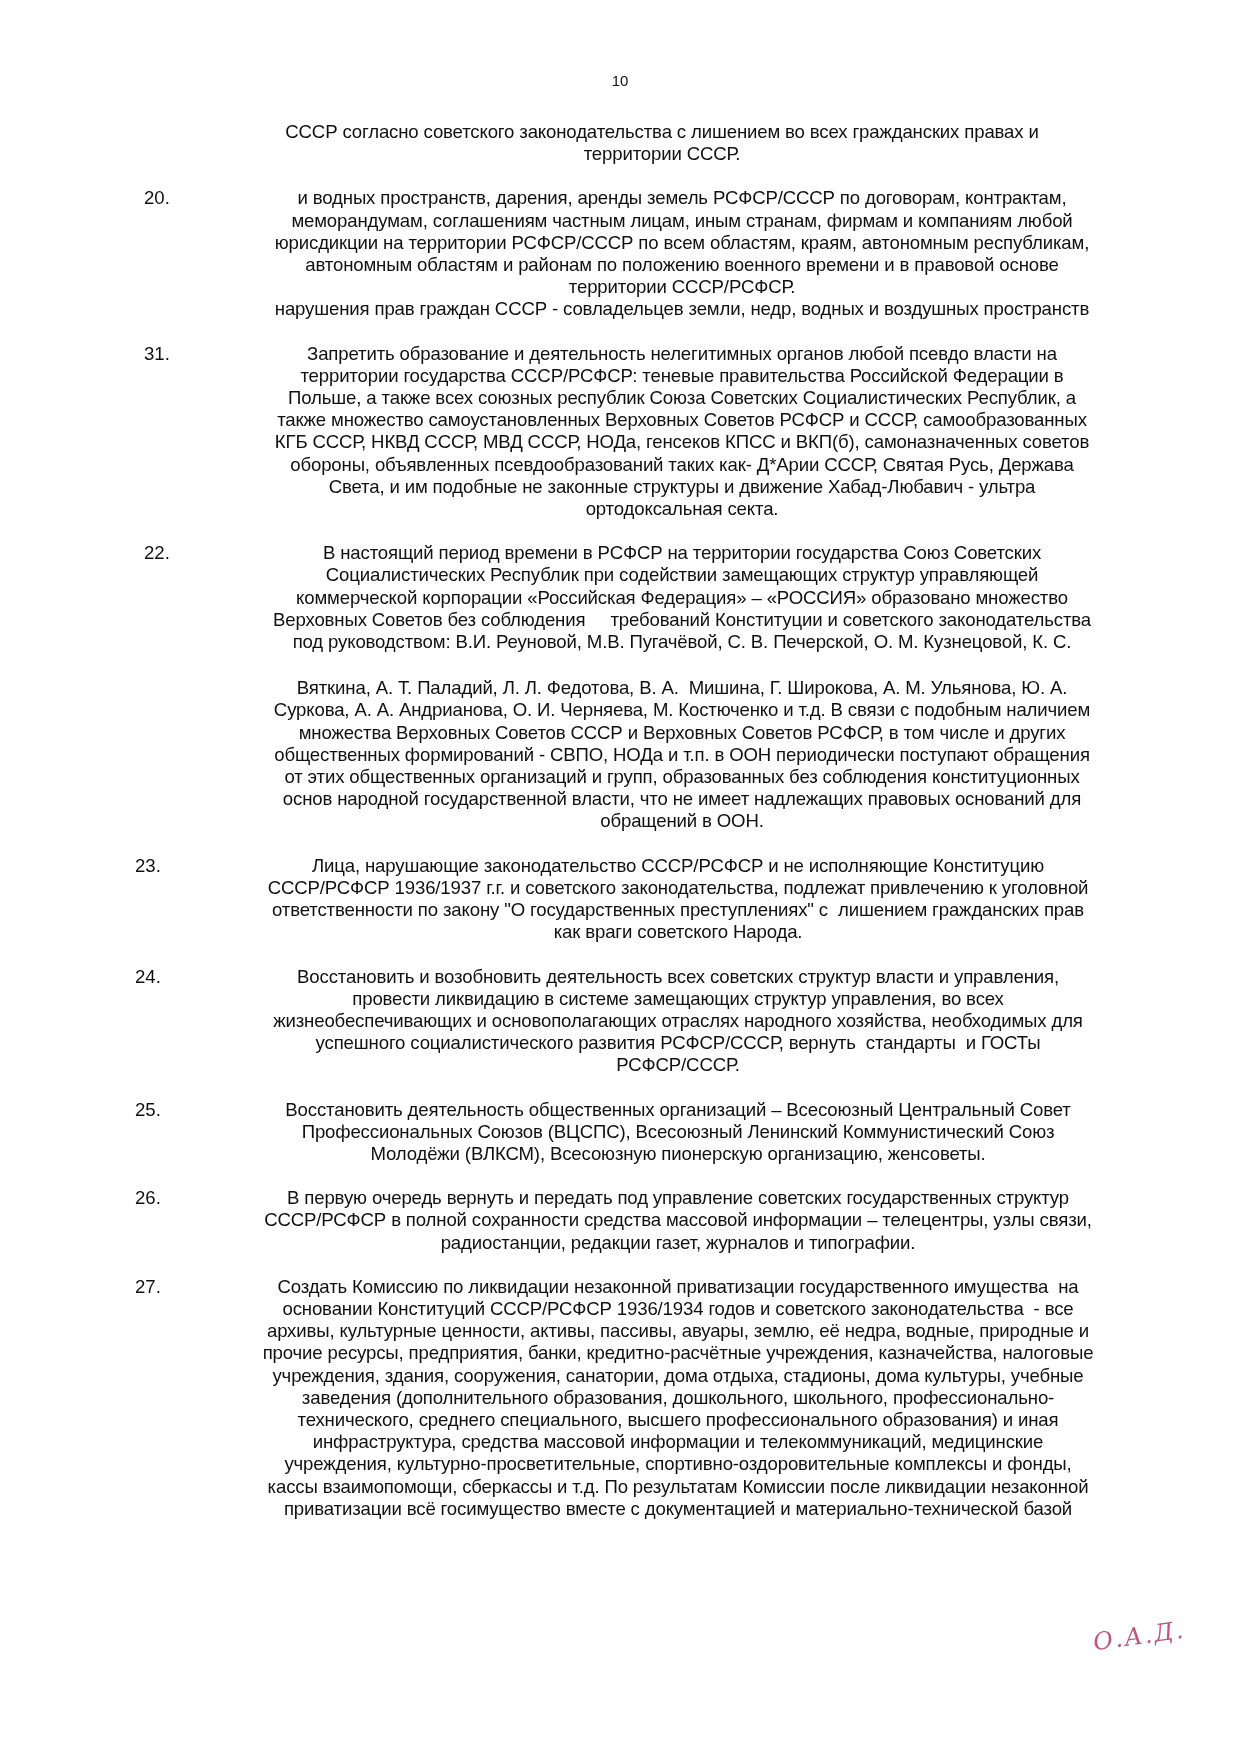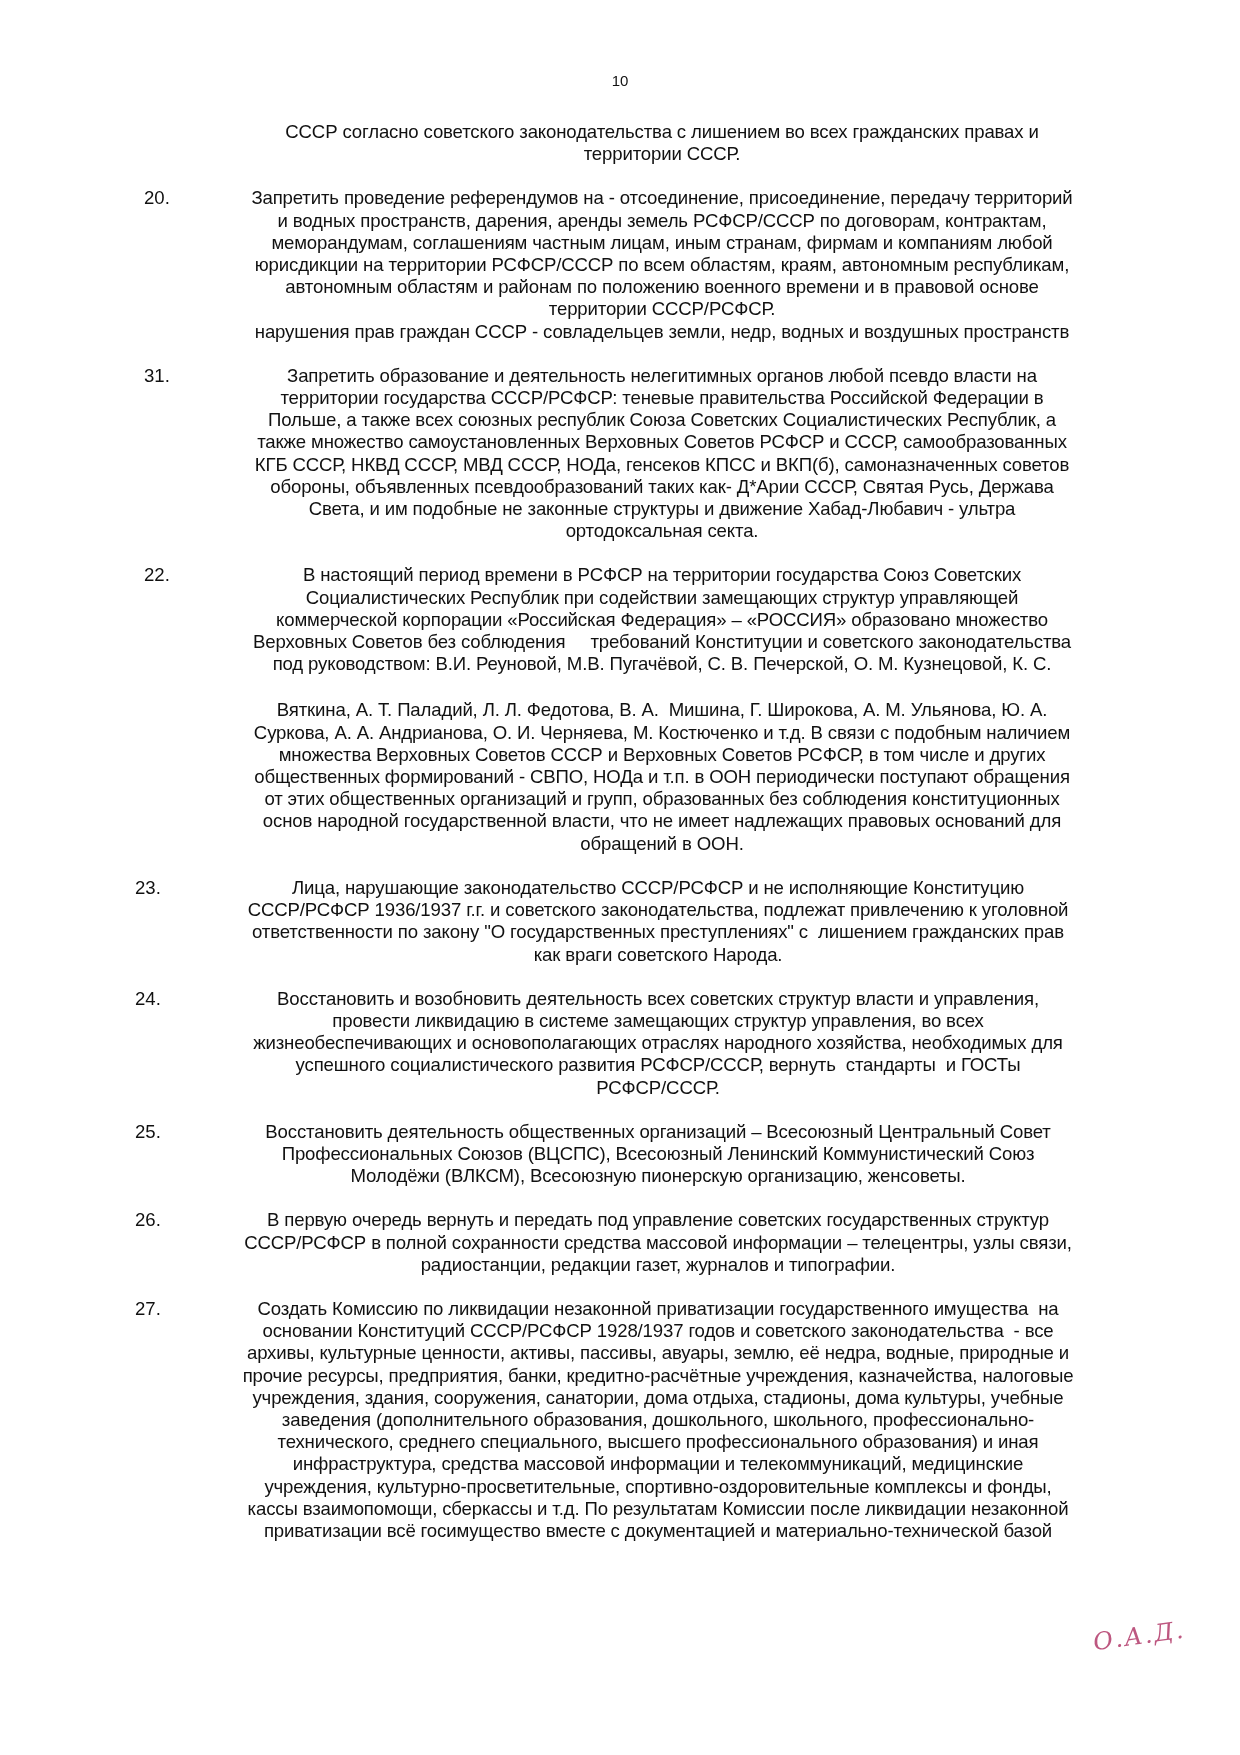--- a/index.html
+++ b/index.html
@@ -37,20 +37,21 @@
       letter-spacing: -0.15px;
     }
     .intro {
       margin-left: 187px;
       width: 950px;
       margin-bottom: 22px;
     }
     .item {
       position: relative;
       margin-bottom: 22px;
+      padding-left: 20px;
     }
     .item .num {
       position: absolute;
       top: 0;
       font-size: 18.6px;
       line-height: 22.2px;
     }
     .item .text {
       font-size: 18.6px;
       line-height: 22.2px;
@@ -82,21 +83,20 @@
 
 <div class="content">
   <div class="para intro">
     <span class="line">СССР согласно советского законодательства с лишением во всех гражданских правах и</span>
     <span class="line">территории СССР.</span>
   </div>
 
   <div class="item indent-a">
     <span class="num">20.</span>
     <div class="text">
-      <span class="line">Запретить проведение референдумов на - отсоединение, присоединение, передачу территорий</span>
       <span class="line">и водных пространств, дарения, аренды земель РСФСР/СССР по договорам, контрактам,</span>
       <span class="line">меморандумам, соглашениям частным лицам, иным странам, фирмам и компаниям любой</span>
       <span class="line">юрисдикции на территории РСФСР/СССР по всем областям, краям, автономным республикам,</span>
       <span class="line">автономным областям и районам по положению военного времени и в правовой основе</span>
       <span class="line">территории СССР/РСФСР.</span>
       <span class="line">нарушения прав граждан СССР - совладельцев земли, недр, водных и воздушных пространств</span>
     </div>
   </div>
 
   <div class="item indent-a">
@@ -167,21 +167,21 @@
       <span class="line">В первую очередь вернуть и передать под управление советских государственных структур</span>
       <span class="line">СССР/РСФСР в полной сохранности средства массовой информации – телецентры, узлы связи,</span>
       <span class="line">радиостанции, редакции газет, журналов и типографии.</span>
     </div>
   </div>
 
   <div class="item indent-b">
     <span class="num">27.</span>
     <div class="text">
       <span class="line" style="white-space: pre;">Создать Комиссию по ликвидации незаконной приватизации государственного имущества  на</span>
-      <span class="line" style="white-space: pre;">основании Конституций СССР/РСФСР 1928/1937 годов и советского законодательства  - все</span>
+      <span class="line" style="white-space: pre;">основании Конституций СССР/РСФСР 1936/1934 годов и советского законодательства  - все</span>
       <span class="line">архивы, культурные ценности, активы, пассивы, авуары, землю, её недра, водные, природные и</span>
       <span class="line">прочие ресурсы, предприятия, банки, кредитно-расчётные учреждения, казначейства, налоговые</span>
       <span class="line">учреждения, здания, сооружения, санатории, дома отдыха, стадионы, дома культуры, учебные</span>
       <span class="line">заведения (дополнительного образования, дошкольного, школьного, профессионально-</span>
       <span class="line">технического, среднего специального, высшего профессионального образования) и иная</span>
       <span class="line">инфраструктура, средства массовой информации и телекоммуникаций, медицинские</span>
       <span class="line">учреждения, культурно-просветительные, спортивно-оздоровительные комплексы и фонды,</span>
       <span class="line">кассы взаимопомощи, сберкассы и т.д. По результатам Комиссии после ликвидации незаконной</span>
       <span class="line">приватизации всё госимущество вместе с документацией и материально-технической базой</span>
     </div>

